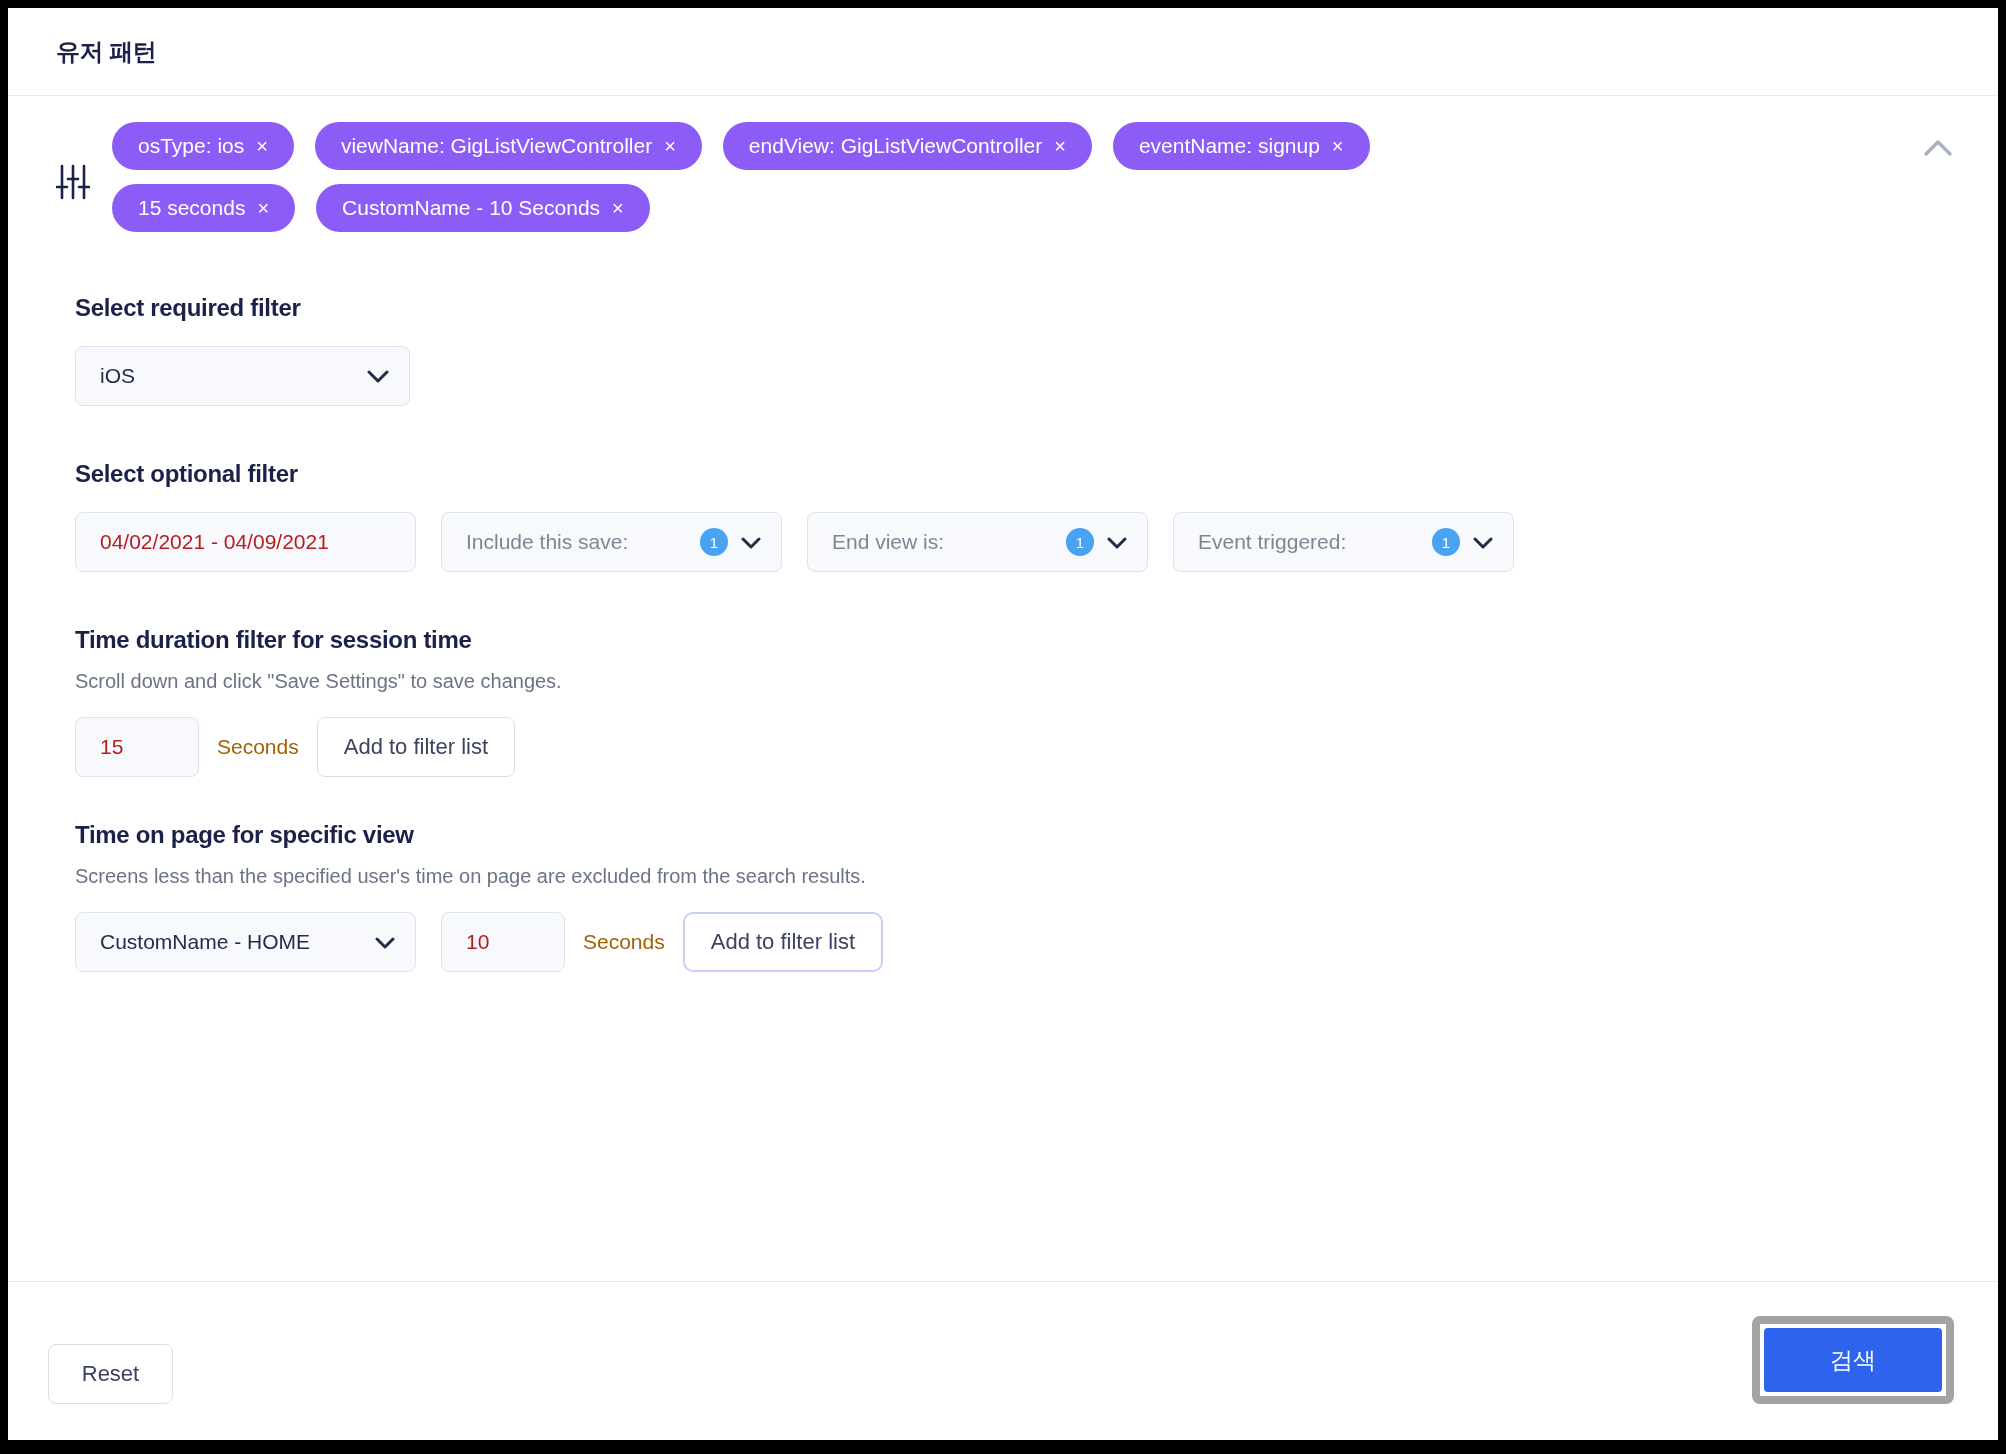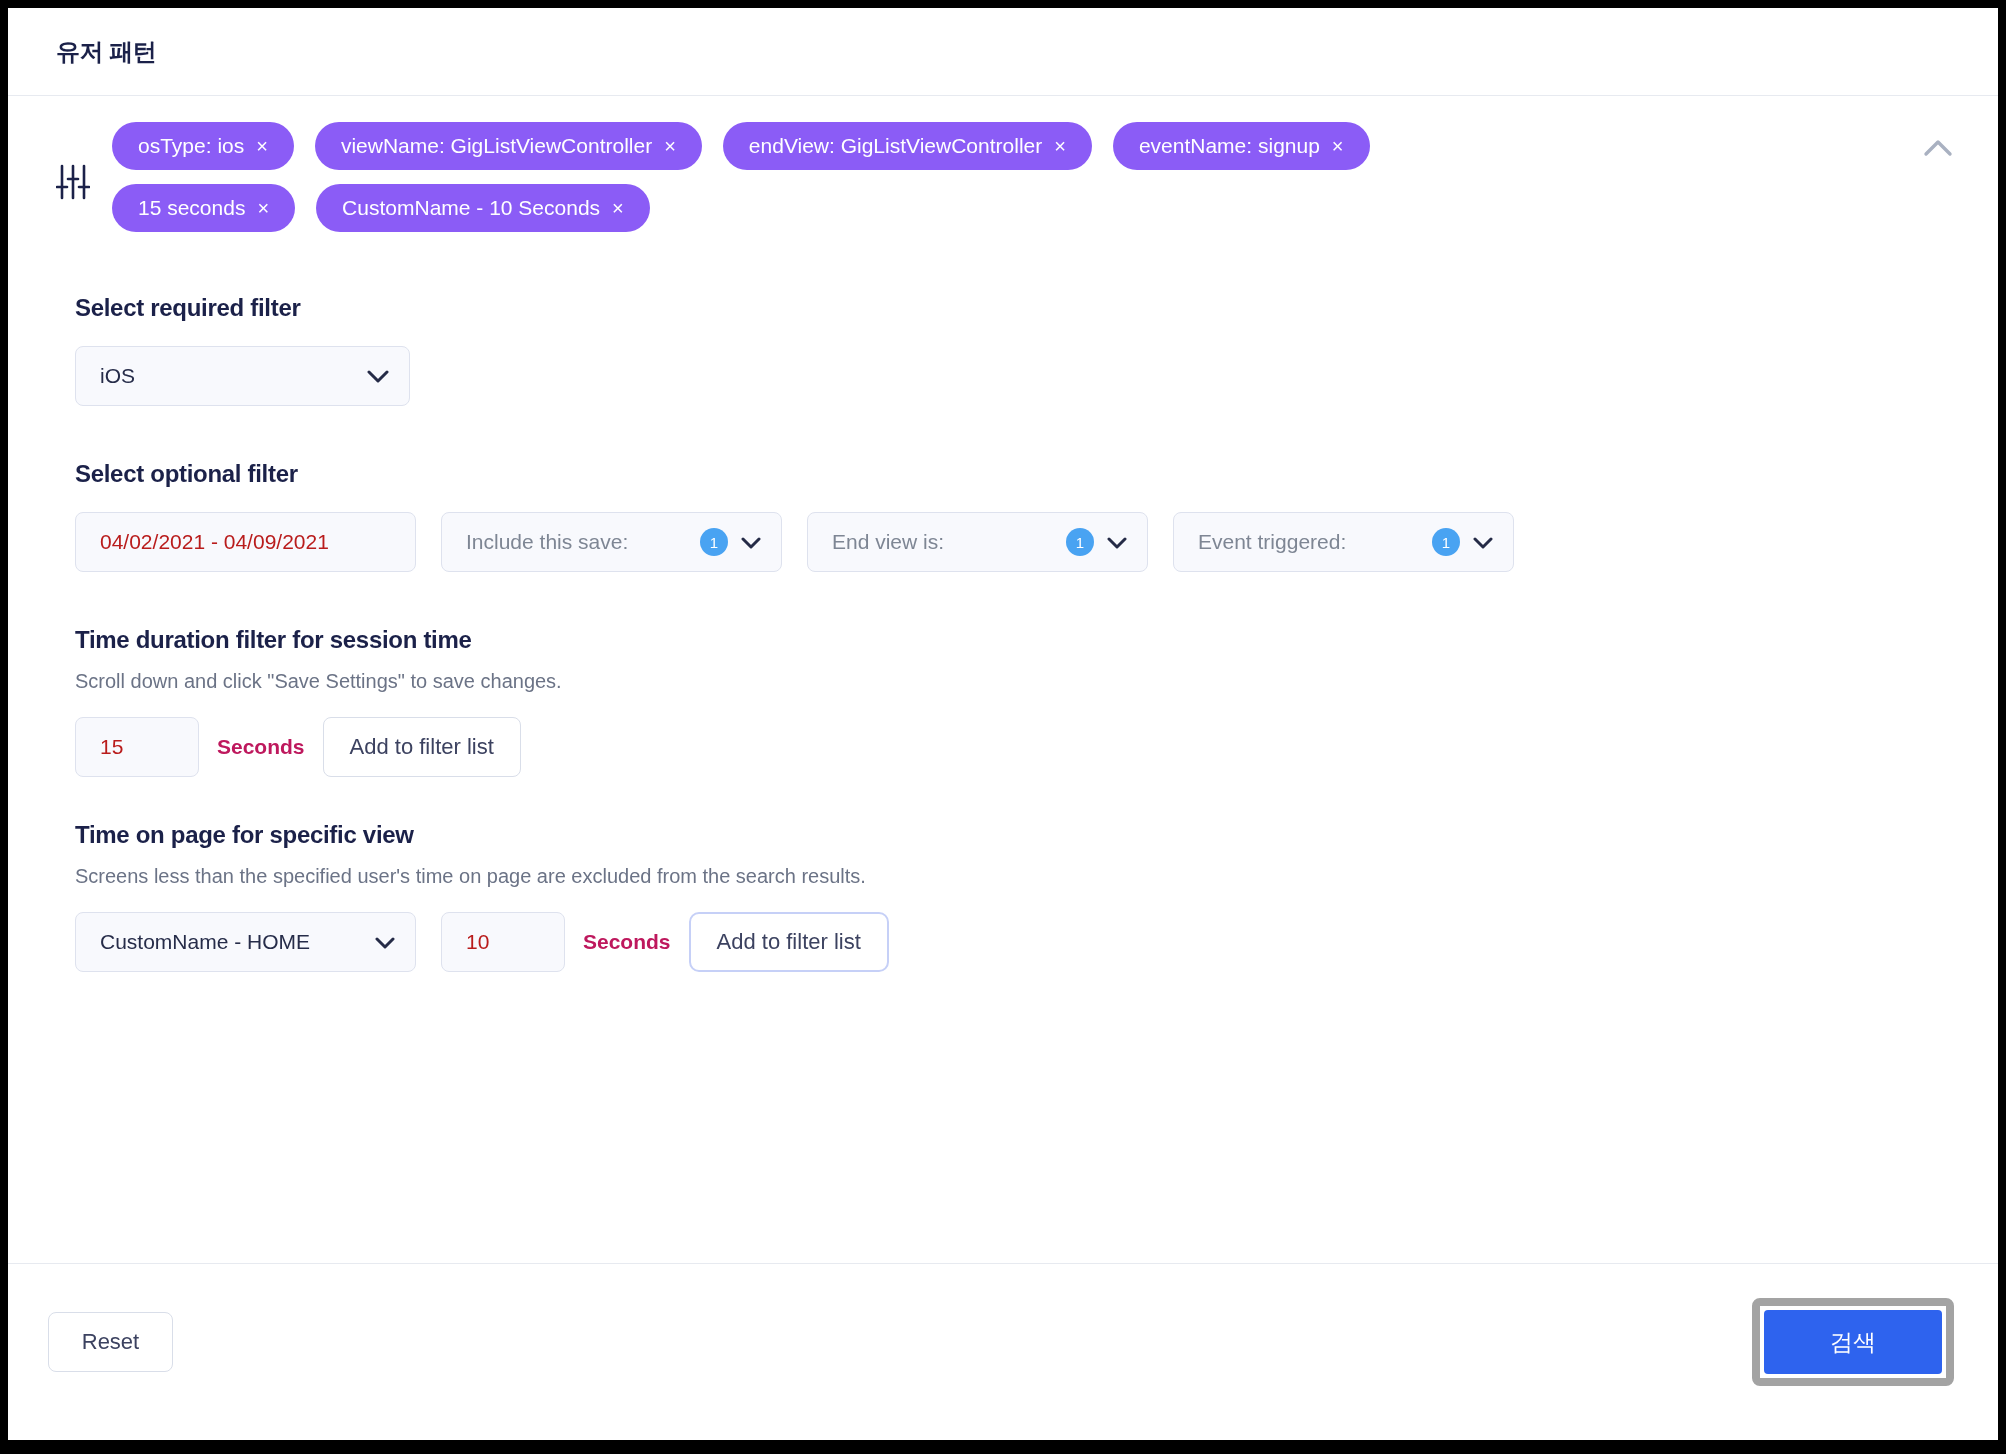--- a/index.html
+++ b/index.html
@@ -48,31 +48,31 @@
   .badge { width:28px; height:28px; border-radius:50%; background:#49a3f2; color:#fff;
     font-size:15px; display:flex; align-items:center; justify-content:center;
     margin-left:auto; margin-right:13px; flex:0 0 28px; }
   .chev { flex:0 0 auto; }
 
   input.text-input { height:60px; background:#f8f9fd; border:1px solid #dee2ee;
     border-radius:8px; padding:0 24px; font-size:21px; color:#b91c1c;
     font-family:"Liberation Sans", sans-serif; outline:none; }
   .date-input { width:341px; }
   .sec-input { width:124px; }
-  .unit-label { font-size:21px; color:#be185d; margin:0 18px;font-weight:bold; }
+  .unit-label { font-size:21px; color:#a16207; margin:0 18px; }
   .add-btn { height:60px; padding:0 26px; background:#fff; border:1px solid #d9dee9;
     border-radius:8px; font-size:22px; color:#3c4260; cursor:pointer;
     font-family:"Liberation Sans", sans-serif; }
   .add-btn.alt { border:2px solid #c6d0f7; border-radius:10px; }
   .select-view { width:341px; }
   .ml25 { margin-left:25px; }
 
   
   .footer { flex:0 0 auto; margin-top:auto; border-top:1px solid #e7eaf0;
-    padding:34px 44px 54px 40px; display:flex; align-items:center;
+    padding:34px 44px 36px 40px; display:flex; align-items:flex-end;
     justify-content:space-between; }
   .reset-btn { width:125px; height:60px; background:#fff; border:1px solid #d9dee9;
     border-radius:8px; font-size:22px; color:#3c4260; cursor:pointer;
     font-family:"Liberation Sans", sans-serif; }
   .search-annotation { border:8px solid #a3a3a3; border-radius:8px; padding:4px;
     display:inline-block; }
   .search-btn { width:178px; height:64px; background:#2e63ee; border:none;
     border-radius:4px; color:#fff; font-size:23px; cursor:pointer;
     font-family:"Liberation Sans", sans-serif; }
 </style>

